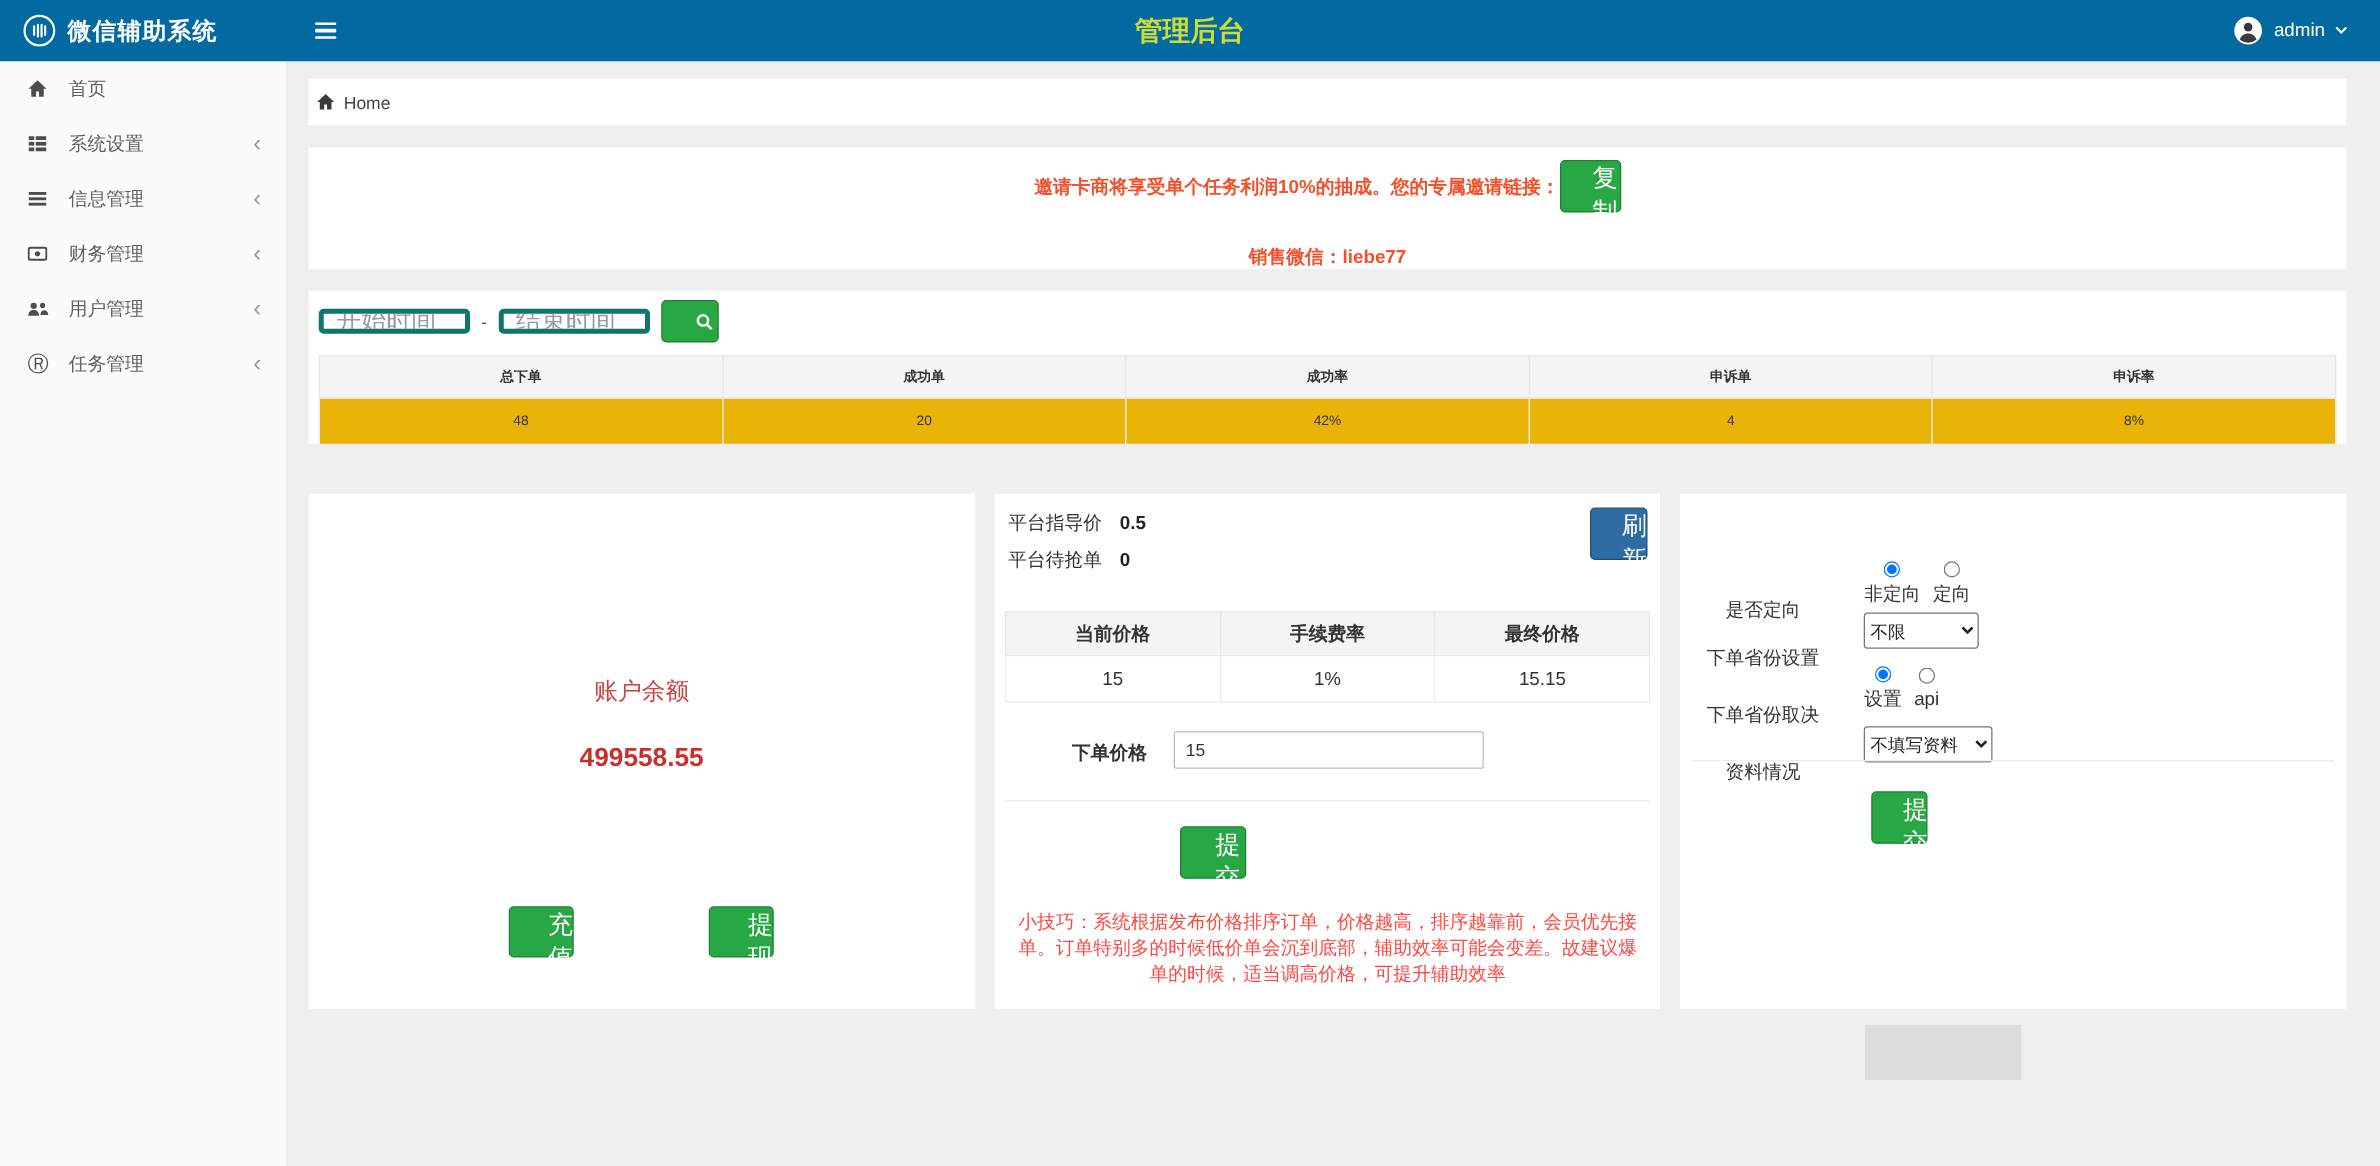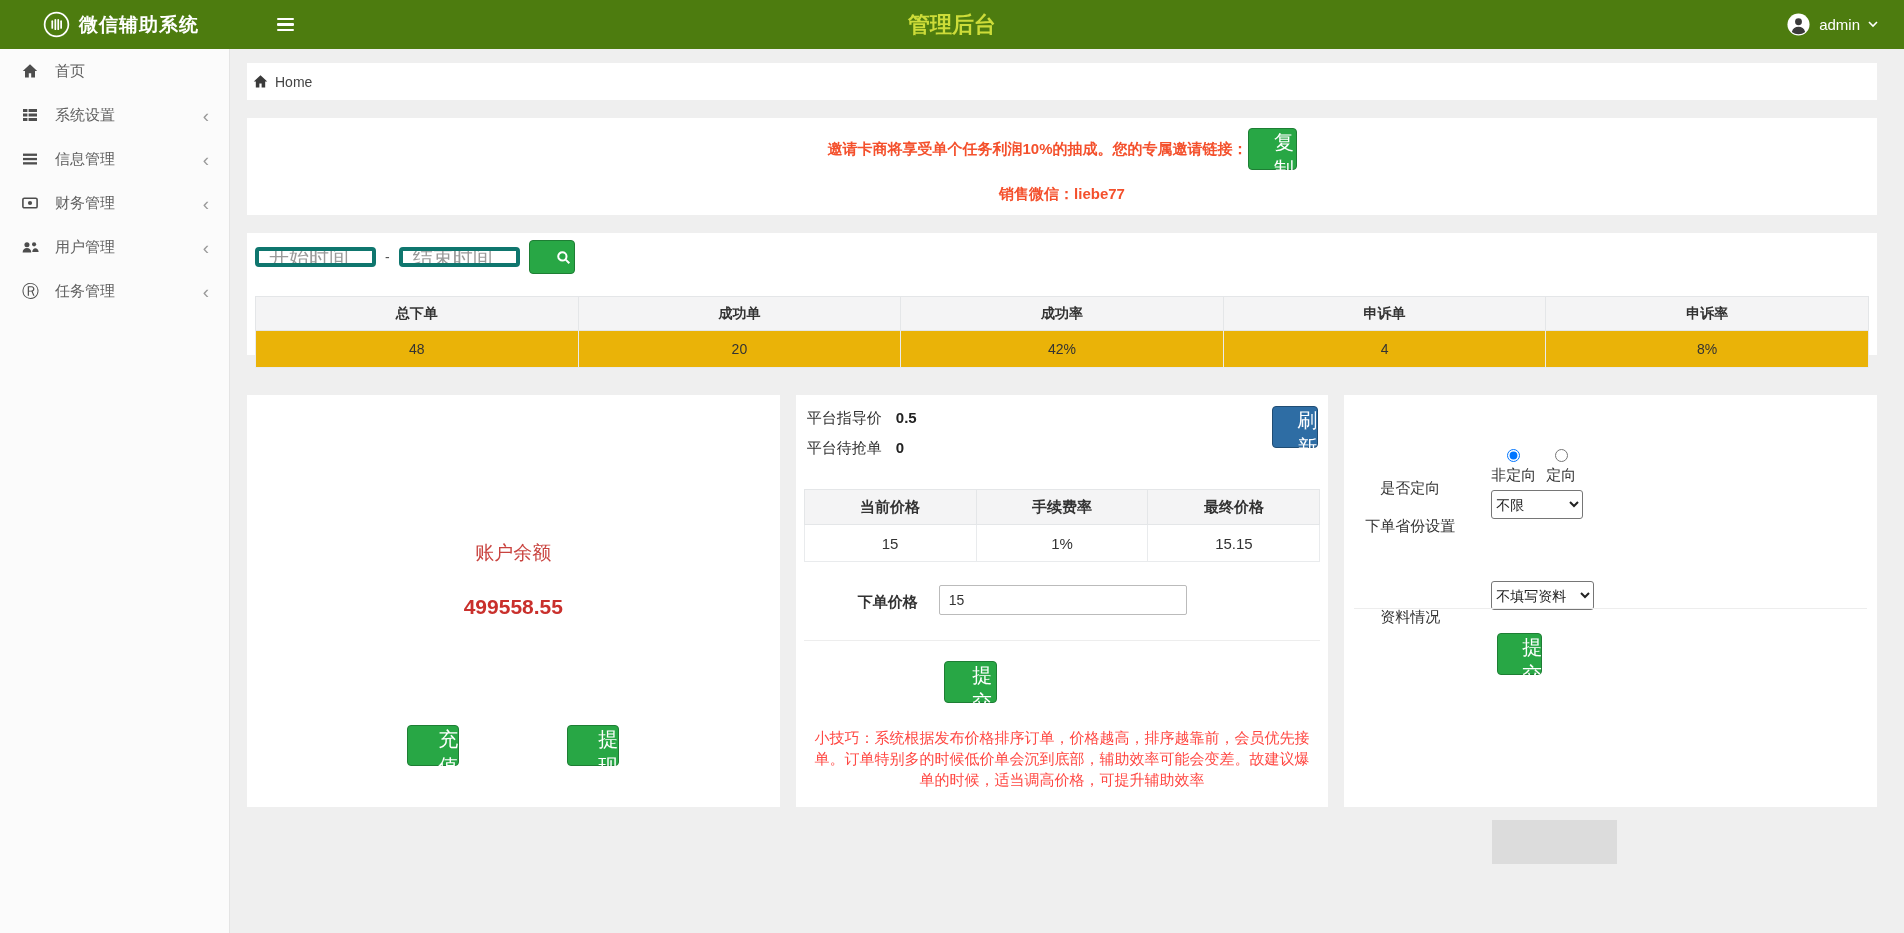--- a/index.html
+++ b/index.html
@@ -1,20 +1,20 @@
 <!DOCTYPE html>
 <html><head>
 <meta charset="utf-8">
 <style>
   * { margin:0; padding:0; box-sizing:border-box; }
   html,body { width:1904px; height:933px; overflow:hidden; }
   body { font-family:"Liberation Sans","DejaVu Sans",sans-serif; background:#efefef; color:#333; }
 
   
-  .navbar { height:49px; background:#4d7c0f; display:flex; align-items:center; position:relative;padding-left:25px; }
+  .navbar { height:49px; background:#0369a1; display:flex; align-items:center; position:relative; }
   .brand { width:230px; height:100%; display:flex; align-items:center; padding-left:18px; gap:9px; cursor:pointer; }
   .brand-text { color:#fff; font-size:19px; font-weight:bold; letter-spacing:1px; }
   .hamburger { margin-left:16px; display:flex; flex-direction:column; gap:3px; cursor:pointer; padding:6px; }
   .hamburger span { width:17px; height:2.5px; background:#fff; border-radius:1px; }
   .nav-title { position:absolute; left:0; right:0; text-align:center; font-size:22px; font-weight:bold; color:#cddc39; pointer-events:none; }
   .nav-user { margin-left:auto; display:flex; align-items:center; gap:8px; padding-right:26px; cursor:pointer; }
   .nav-user .uname { color:#fff; font-size:15px; }
 
   
   .layout { display:flex; height:884px; }
@@ -32,30 +32,30 @@
   .breadcrumb-bar svg { color:#3a3a3a; }
   .bc-link { cursor:pointer; }
 
   
   .notice-card { margin-top:18px; height:97px; padding-top:8px; text-align:center; }
   .notice-row1 { height:46px; display:flex; align-items:center; justify-content:center; gap:0; }
   .notice-red { color:#f4502c; font-weight:bold; font-size:15px; }
   .btn { border:none; cursor:pointer; color:#fff; font-size:20px; border-radius:4px; font-family:inherit;padding-left:24px; }
   .btn-green { background:#28a745; border:1px solid #1e7e34; }
   .copy-btn { width:49px; height:42px; }
-  .notice-row2 { margin-top:13px; }
+  .notice-row2 { margin-top:24px; }
 
   
   .filter-card { margin-top:18px; height:122px; padding:7px 8px; }
   .filter-row { display:flex; align-items:center; gap:9px; }
   .date-input { width:121px; height:20px; border:4px solid #0f766e; border-radius:4px; padding:0 10px; font-size:20px; color:#555; font-family:inherit; }
   .date-input::placeholder { color:#9a9a9a; }
   .dash { color:#555; font-size:14px; }
   .search-btn { width:46px; height:34px; display:flex; align-items:center; justify-content:center; }
-  .stats-table { width:100%; margin-top:22px; border-collapse:collapse; font-size:14px; }
+  .stats-table { width:100%; margin-top:10px; border-collapse:collapse; font-size:11px; }
   .stats-table th { background:#f4f4f5; font-weight:bold; height:34px; border:1px solid #e4e6e8; text-align:center; color:#333; }
   .stats-table td { height:37px; border:1px solid #e9ebed; text-align:center; color:#333; background:#eab308; }
 
   
   .cards-row { margin-top:40px; display:flex; gap:16px; height:412px; }
   .cards-row .card { flex:1; position:relative; }
 
   
   .bal-label { position:absolute; top:145px; width:100%; text-align:center; color:#c9433f; font-size:19px; }
   .bal-value { position:absolute; top:200px; width:100%; text-align:center; color:#c9302c; font-size:21px; font-weight:bold; }
@@ -303,20 +303,33 @@
                 <span>定向</span>
               </label>
           </span>
         </div>
         <div class="s-row" style="top:78px;">
           <span class="s-label">下单省份设置</span>
           <select class="s-select" style="width:92px;">
             <option>不限</option>
           </select>
         </div>
+        <div class="s-row" style="top:124px;">
+          <span class="s-label">下单省份取决</span>
+          <span class="s-radios">
+            <label>
+                <input type="radio" name="provsrc" checked="" style="">
+                <span>设置</span>
+              </label>
+            <label>
+                <input type="radio" name="provsrc" style="">
+                <span>api</span>
+              </label>
+          </span>
+        </div>
         <div class="s-row" style="top:169px;">
           <span class="s-label">资料情况</span>
           <select class="s-select" style="width:103px;">
             <option>不填写资料</option>
           </select>
         </div>
         <div class="s-divider"></div>
         <button class="btn btn-green s-submit">提交</button>
       </div>
     </div>

